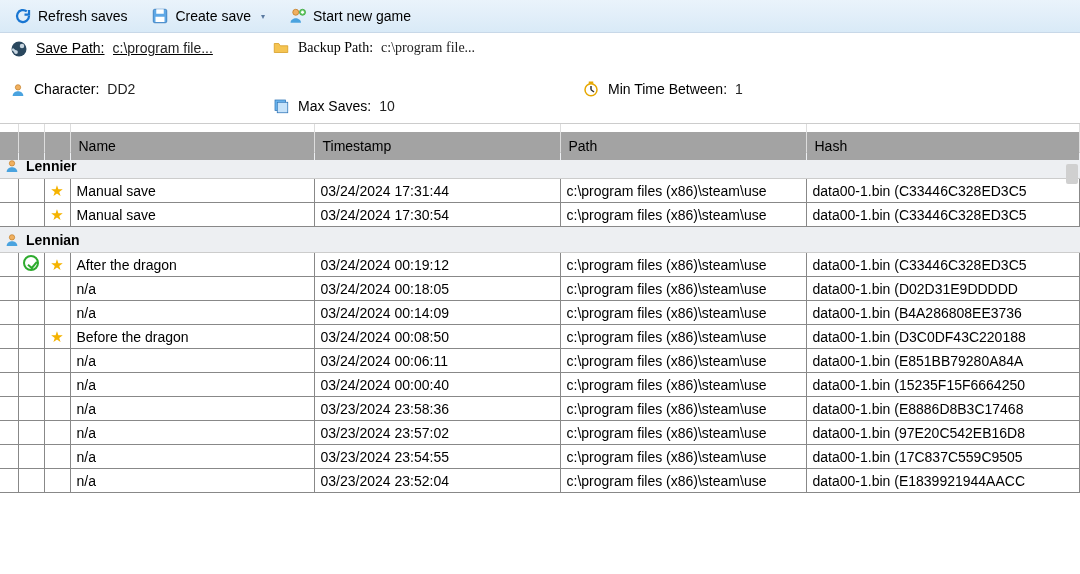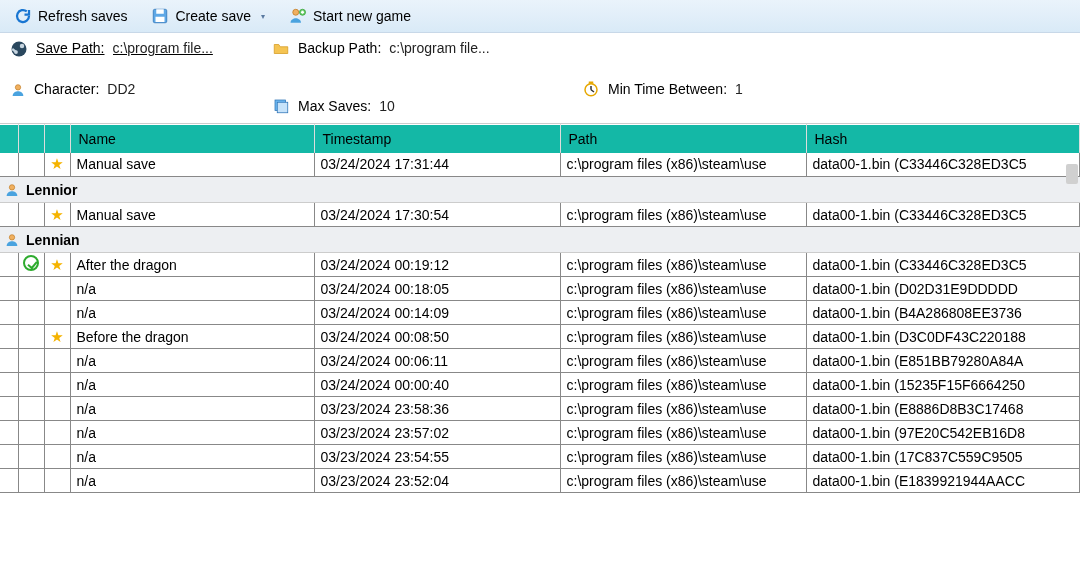--- a/index.html
+++ b/index.html
@@ -60,28 +60,28 @@
     .avatar svg { width: 100%; height: 100%; }
     .header-right { display: flex; align-items: center; gap: 8px; }
     .table-wrap {
       height: calc(574px - 120px);
       overflow-y: auto;
       border-top: 1px solid #ccc;
       position: relative;
     }
     table { border-collapse: collapse; width: 100%; table-layout: fixed; }
     th {
-      background: #14b8a6;
+      background: #a3a3a3;
       border-right: 1px solid #ddd;
       border-bottom: 1px solid #ccc;
       text-align: left;
       padding: 6px 8px;
       font-weight: normal;
       position: sticky;
-      top: 1px;
+      top: 8px;
       z-index: 2;
     }
     td {
       border: 1px solid #888;
       padding: 2px 6px;
       white-space: nowrap;
       overflow: hidden;
       text-overflow: clip;
       height: 24px;
     }
@@ -167,21 +167,21 @@
         <svg viewBox="0 0 24 24">
             <circle cx="12" cy="12" r="10" fill="#2a475e"></circle>
             <circle cx="16" cy="8" r="3" fill="#c7d5e0"></circle>
             <circle cx="8" cy="16" r="2.5" fill="#c7d5e0"></circle>
             <path d="M3 12l5 4" stroke="#c7d5e0" stroke-width="3"></path>
           </svg>
       </span>
       <span class="info-label">Save Path:</span>
       <span class="info-val">c:\program file...</span>
     </div>
-    <div class="info-group" style="width:300px;">
+    <div class="info-group" style="width:300px;font-family:Liberation Serif, serif;">
       <span class="icon-folder">
         <svg viewBox="0 0 24 24">
             <path d="M3 6h6l2 3h10v9H3z" fill="#f5c452" stroke="#d49a1f"></path>
           </svg>
       </span>
       <span class="info-label">Backup Path:</span>
       <span class="info-val">c:\program file...</span>
     </div>
   </div>
   <div class="info-row" style="padding-top:0; padding-bottom:8px;">
@@ -235,37 +235,37 @@
         <th></th>
         <th></th>
         <th></th>
         <th>Name</th>
         <th>Timestamp</th>
         <th>Path</th>
         <th>Hash</th>
       </tr>
     </thead>
     <tbody id="tbody">
-        <tr>
-          <td class="col-spacer"></td>
-          <td class="col-icon"></td>
-          <td class="col-star"><span class="star">★</span></td>
-          <td class="col-name">Manual save</td>
-          <td class="col-ts">03/24/2024 17:31:44</td>
-          <td class="col-path">c:\program files (x86)\steam\use</td>
-          <td class="col-hash">data00-1.bin (C33446C328ED3C5</td>
-        </tr>
         <tr class="group-row">
           <td colspan="7"><span class="grp-icon">
               <span class="icon-person"><svg viewBox="0 0 24 24" width="16" height="16">
                   <circle cx="12" cy="8" r="4" fill="#f0b060" stroke="#c07820"></circle>
                   <path d="M4 21c0-5 5-7 8-7s8 2 8 7" fill="#4aa3df"></path>
                 </svg></span>
-              <span>Lennior</span>
+              <span>Lennier</span>
             </span></td>
+        </tr>
+        <tr>
+          <td class="col-spacer"></td>
+          <td class="col-icon"></td>
+          <td class="col-star"><span class="star">★</span></td>
+          <td class="col-name">Manual save</td>
+          <td class="col-ts">03/24/2024 17:31:44</td>
+          <td class="col-path">c:\program files (x86)\steam\use</td>
+          <td class="col-hash">data00-1.bin (C33446C328ED3C5</td>
         </tr>
         <tr>
           <td class="col-spacer"></td>
           <td class="col-icon"></td>
           <td class="col-star"><span class="star">★</span></td>
           <td class="col-name">Manual save</td>
           <td class="col-ts">03/24/2024 17:30:54</td>
           <td class="col-path">c:\program files (x86)\steam\use</td>
           <td class="col-hash">data00-1.bin (C33446C328ED3C5</td>
         </tr>

